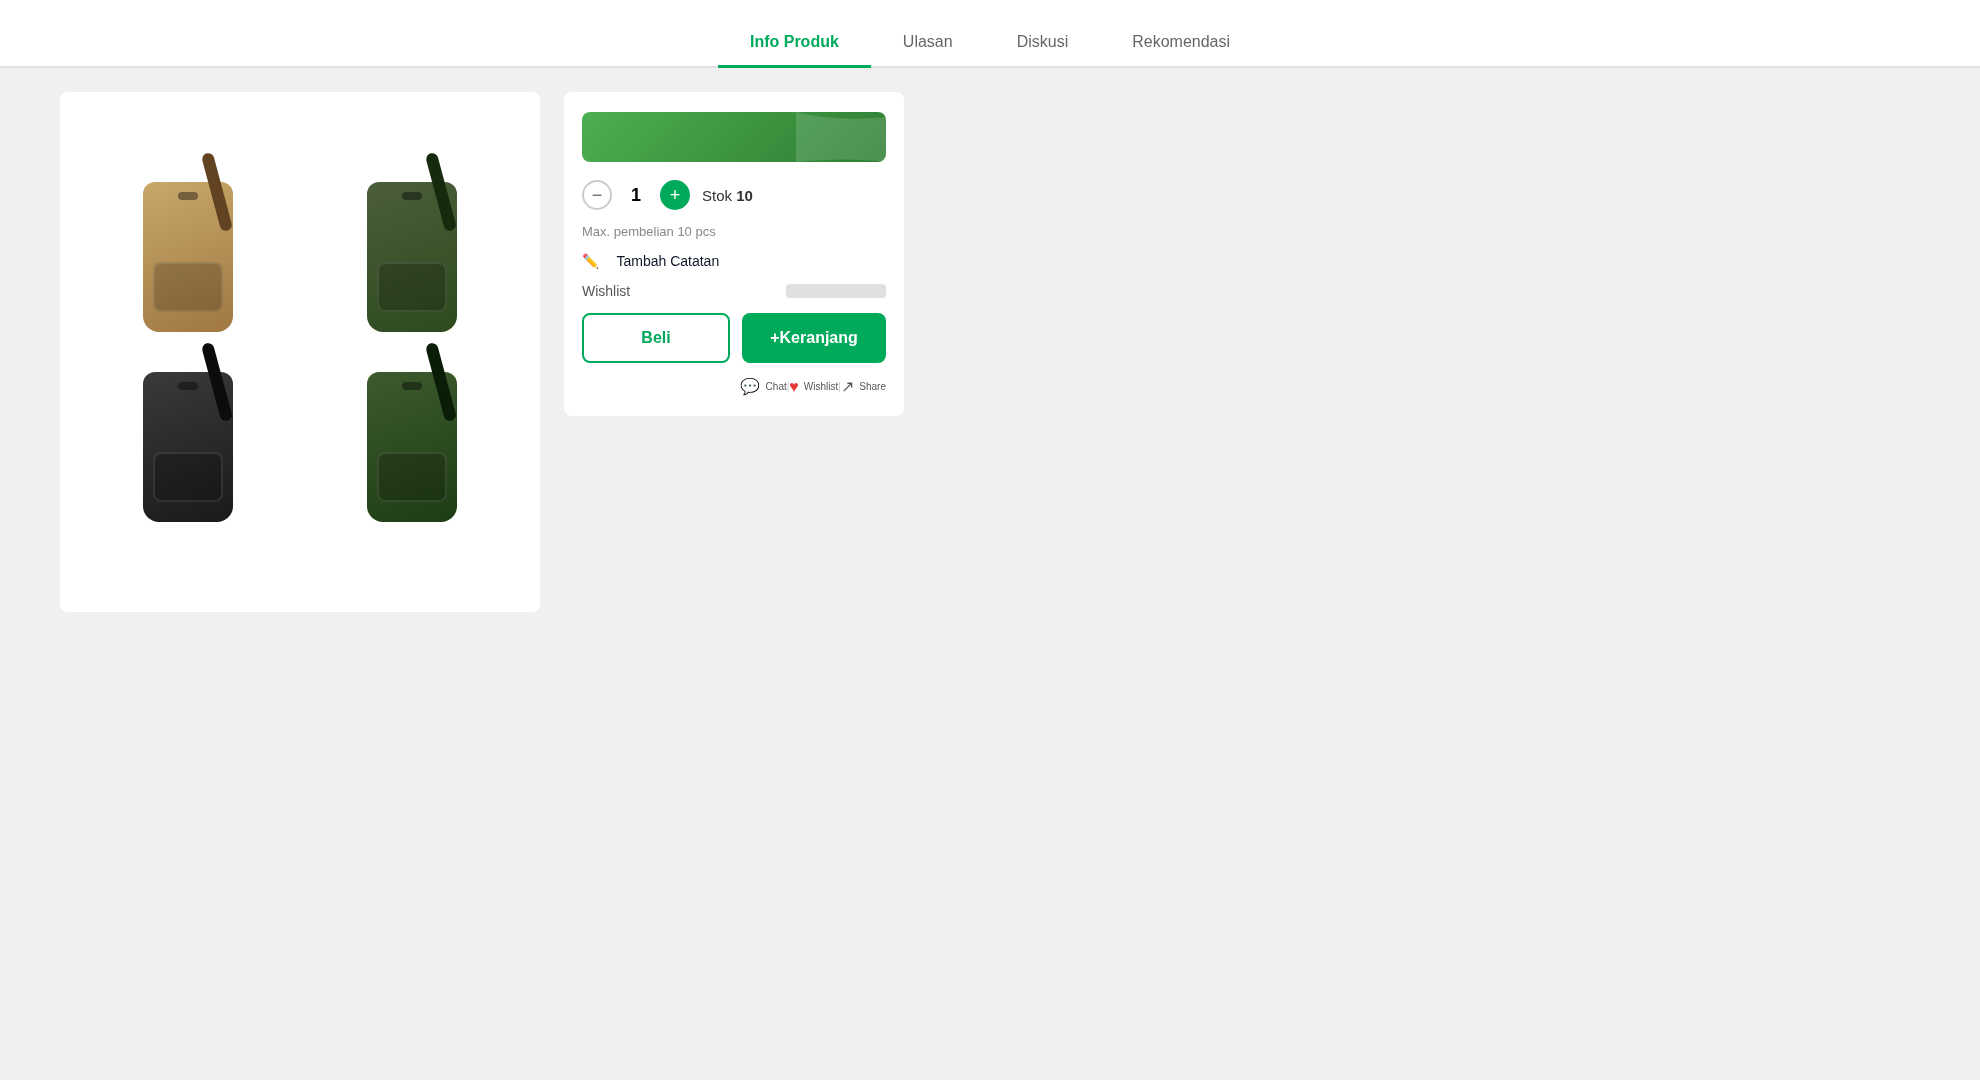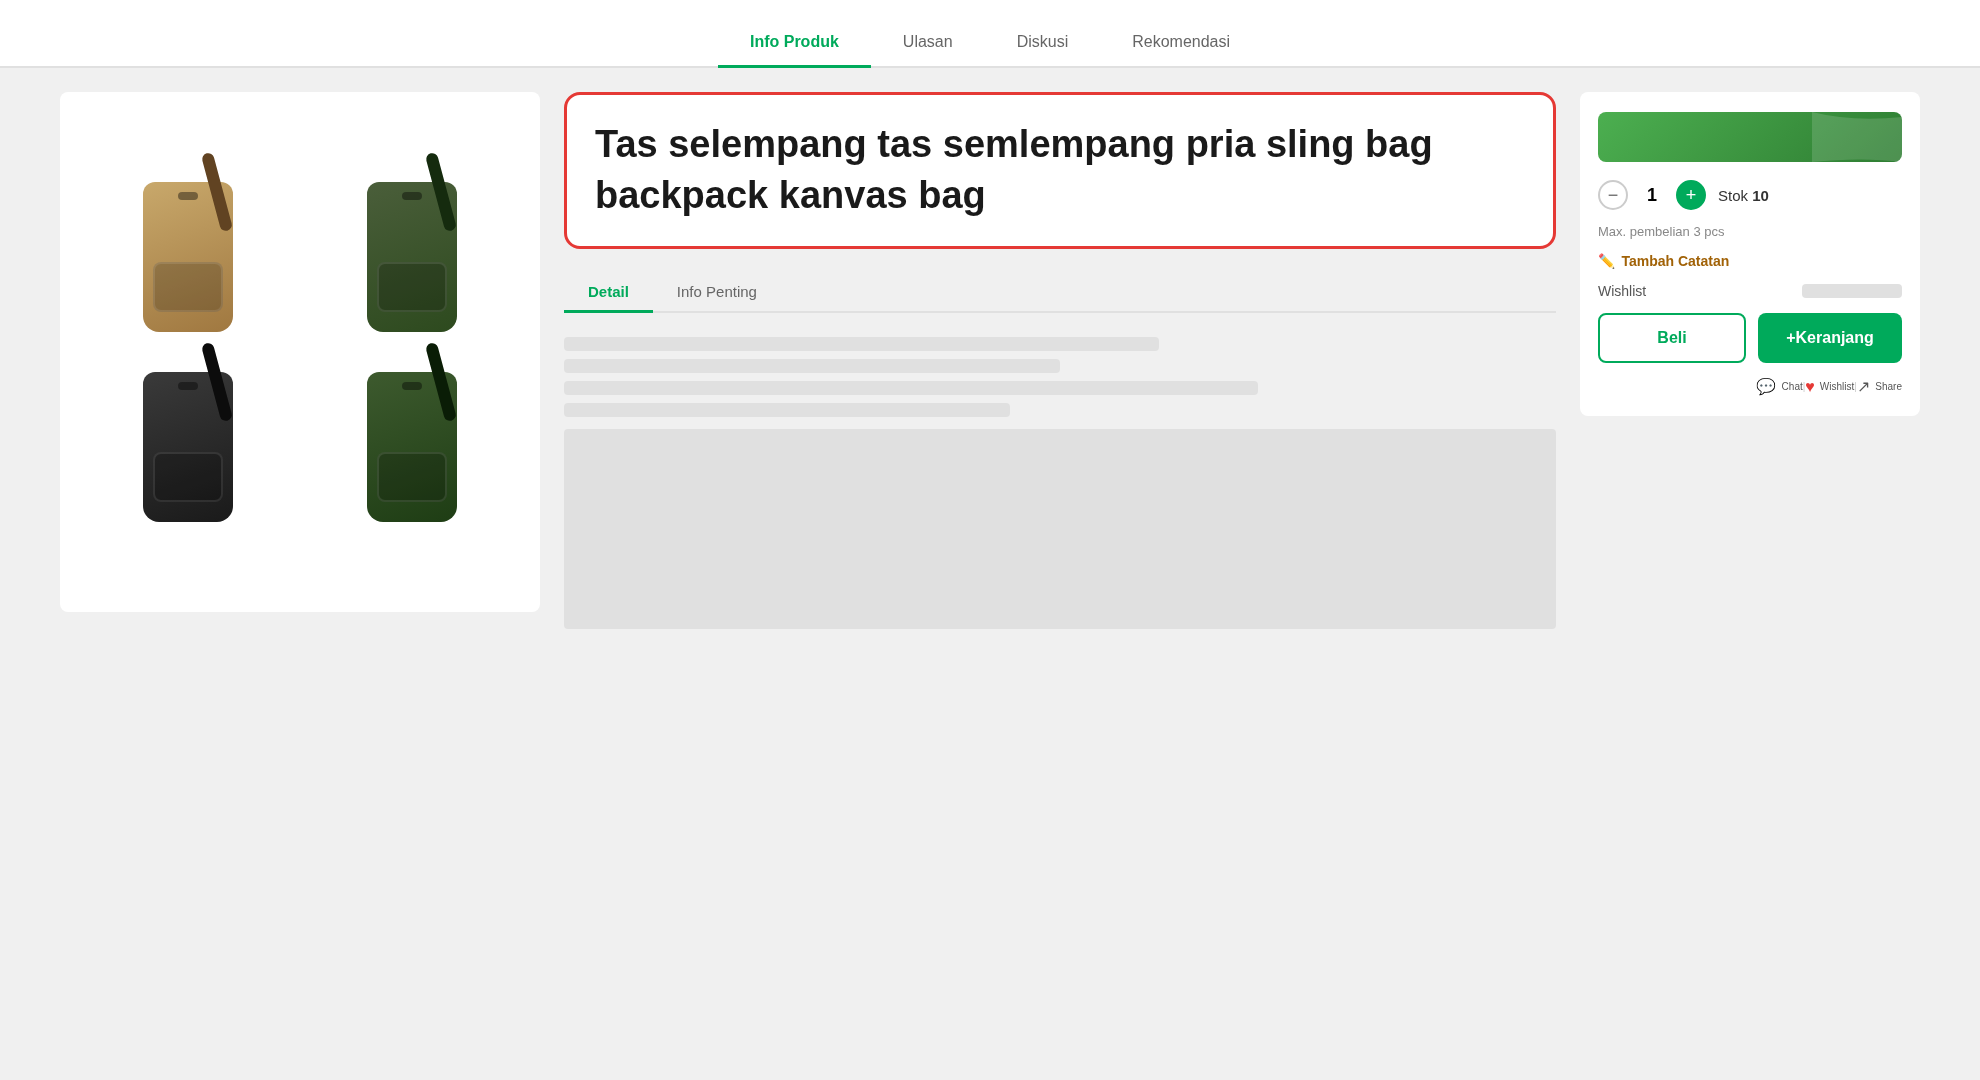--- a/index.html
+++ b/index.html
@@ -167,25 +167,24 @@
     }
 
     .max-purchase {
       font-size: 13px;
       color: #888;
     }
 
     .tambah-catatan {
       display: flex;
       align-items: center;
-      gap: 6px;
-      color: #a16207;
+      gap: 17px;
+      color: #0f172a;
       font-size: 14px;
       cursor: pointer;
-      font-weight: bold;
     }
 
     .subtotal-row {
       display: flex;
       align-items: center;
       justify-content: space-between;
     }
     .subtotal-label {
       font-size: 14px;
       color: #555;
@@ -370,59 +369,40 @@
       <div class="bag-wrapper">
         <div class="bag-darkgreen">
           <div class="bag-strap" style="background:#0f2a08;"></div>
           <div class="bag-clasp"></div>
           <div class="bag-pocket"></div>
         </div>
       </div>
     </div>
   </div>
 
-  <div class="product-detail">
-
-    <div class="product-title-box">
-      <h1>Tas selempang tas semlempang pria sling bag backpack kanvas bag</h1>
-    </div>
-
-    <div class="detail-tabs">
-      <div class="detail-tab active">Detail</div>
-      <div class="detail-tab">Info Penting</div>
-    </div>
-
-    <div>
-      <div class="skeleton-bar w60"></div>
-      <div class="skeleton-bar w50"></div>
-      <div class="skeleton-bar w70"></div>
-      <div class="skeleton-bar w45"></div>
-      <div class="skeleton-block"></div>
-    </div>
-  </div>
 
   <div class="purchase-panel">
 
     <div style="background: linear-gradient(135deg, #4caf50, #2e7d32); height: 50px; border-radius:8px; margin-bottom:4px; overflow:hidden; position:relative;">
       <svg width="120" height="50" viewBox="0 0 120 50" style="position:absolute;right:0;top:0;">
         <path d="M30,0 Q70,10 120,5 L120,50 Q80,45 30,50 Z" fill="rgba(255,255,255,0.15)"></path>
       </svg>
     </div>
 
     <div class="quantity-row">
       <button class="qty-btn">−</button>
       <span class="qty-value">1</span>
       <button class="qty-btn add">+</button>
       <span class="stock-label">
         <span>Stok</span>
         <span class="stock-number">10</span>
       </span>
     </div>
 
-    <div class="max-purchase">Max. pembelian 3 pcs</div>
+    <div class="max-purchase">Max. pembelian 10 pcs</div>
 
     <div class="tambah-catatan">
       <span class="icon-pencil"></span>
       <span>Tambah Catatan</span>
     </div>
 
     <div class="subtotal-row">
       <span class="subtotal-label">Wishlist</span>
       <div class="subtotal-value"></div>
     </div>

